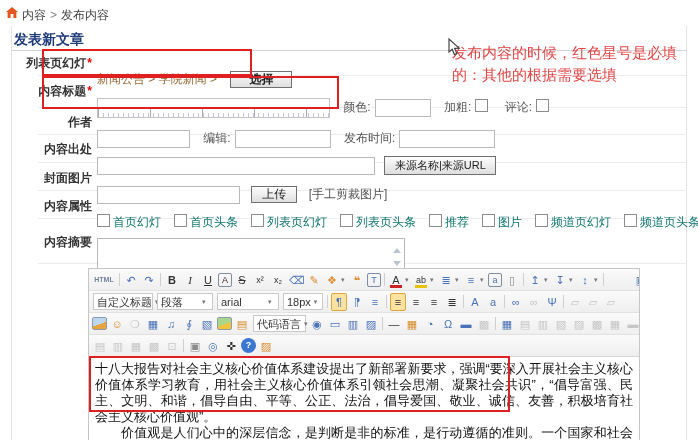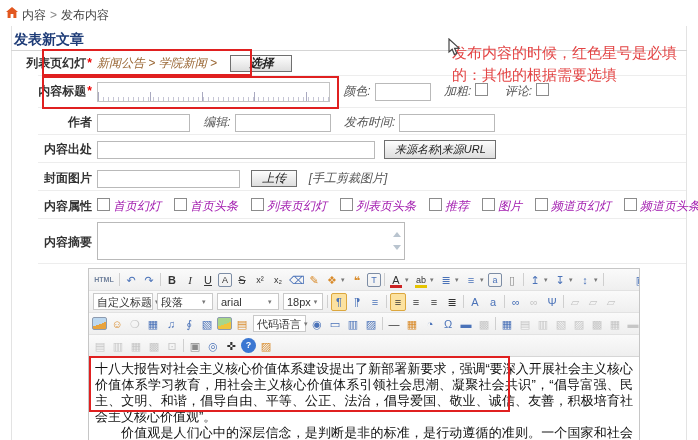--- a/index.html
+++ b/index.html
@@ -13,32 +13,32 @@
   
   .vline-l{position:absolute;left:11px;top:26px;width:1px;height:414px;background:#e3e3e3;}
   .vline-r{position:absolute;left:686px;top:26px;width:1px;height:414px;background:#e3e3e3;}
   .ptitle{position:absolute;left:14px;top:31px;font-size:14px;font-weight:bold;color:#1e3c78;}
   .titleline{position:absolute;left:11px;top:50px;width:676px;height:1px;background:#d5d5d5;}
   .rowline{position:absolute;left:38px;width:648px;height:1px;background:#ededed;}
   
   .frow{position:absolute;left:0;white-space:nowrap;}
   .flabel{position:absolute;left:0;top:0;width:92px;text-align:right;font-weight:bold;color:#333;}
   .req{color:#e00;margin-left:1px;font-weight:bold;}
-  .fbody{position:absolute;left:97px;top:0;font-style:italic;}
+  .fbody{position:absolute;left:97px;top:16px;}
   .inp{display:inline-block;height:18px;border:1px solid #b9b9b9;background:#fff;vertical-align:middle;box-sizing:border-box;}
   .smallcap{color:#555;margin:0 4px 0 10px;}
   .pathtxt{color:#996633;}
   .btn{display:inline-block;border:1px solid #6f6f6f;background:linear-gradient(#fdfdfd,#dedede);
        text-align:center;font-size:12px;color:#222;vertical-align:middle;cursor:pointer;box-sizing:border-box;}
   .btn-select{width:62px;height:17px;line-height:15px;font-weight:bold;margin-left:10px;}
   .btn-src{width:112px;height:19px;line-height:17px;font-size:11px;}
   .btn-upload{width:46px;height:17px;line-height:15px;margin-left:8px;}
   .hint{color:#555;margin-left:8px;}
   .cbox{display:inline-block;width:11px;height:11px;border:1px solid #8c8c8c;background:#fff;vertical-align:-1px;margin-right:3px;}
-  .chk{margin-right:13px;color:#a21caf;cursor:pointer;margin-top:12px;}
+  .chk{margin-right:13px;color:#0f766e;cursor:pointer;margin-top:12px;}
   .ruler{position:relative;display:inline-block;width:233px;height:20px;border:1px solid #c3c3c3;box-sizing:border-box;vertical-align:middle;
      background:
        repeating-linear-gradient(to right,#a9a9c0 0 1px,transparent 1px 52px) left bottom/100% 9px no-repeat,
        repeating-linear-gradient(to right,#c5c5d5 0 1px,transparent 1px 5px) left bottom/100% 4px no-repeat,#fff;}
   .summarybox{position:relative;display:inline-block;width:308px;height:38px;border:1px solid #b9b9b9;background:#fff;box-sizing:border-box;}
   .scrup,.scrdn{position:absolute;right:3px;width:0;height:0;border-left:4px solid transparent;border-right:4px solid transparent;}
   .scrup{top:9px;border-bottom:5px solid #b9c4cf;}
   .scrdn{bottom:9px;border-top:5px solid #b9c4cf;}
   
   .note{position:absolute;left:452px;top:42px;width:248px;color:#e34444;font-size:15px;line-height:22px;white-space:normal;}

